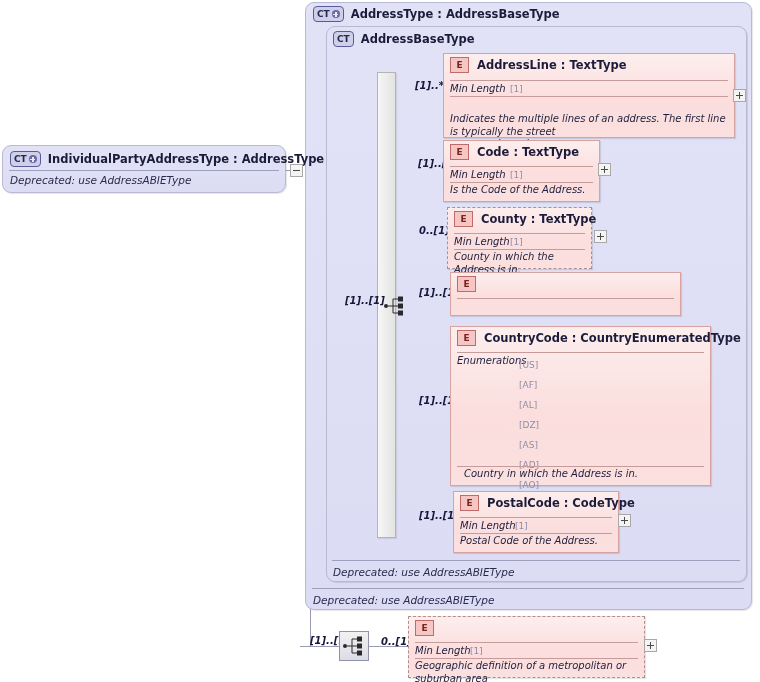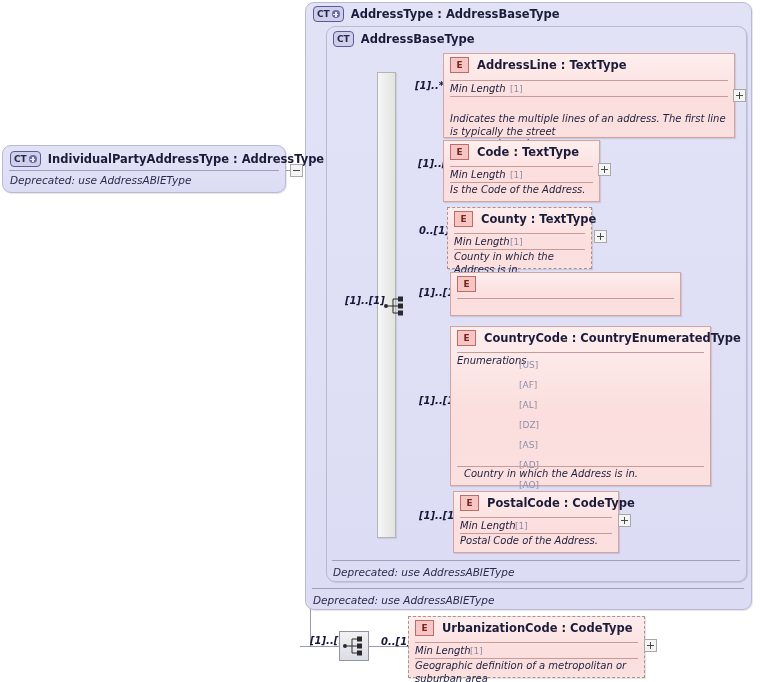--- a/index.html
+++ b/index.html
@@ -374,21 +374,20 @@
       <rect x="17" y="4.5" width="5" height="5" fill="#2a2a2a"></rect>
       <rect x="17" y="11.5" width="5" height="5" fill="#2a2a2a"></rect>
       <rect x="17" y="18.5" width="5" height="5" fill="#2a2a2a"></rect>
     </svg>
   </div>
 
   <div class="occ abs" style="left:381px; top:636px;">0..[1]</div>
   <div class="el-box optional abs" style="left:408px; top:616px; width:237px; height:62px;"></div>
   <div class="el-head abs" style="left:415px; top:620px;">
     <span class="e-icon">E</span>
-    <span>UrbanizationCode : CodeType</span>
   </div>
   <div class="el-sep abs" style="left:415px; top:642px; width:223px;"></div>
   <div class="facet abs" style="left:415px; top:645px;">Min Length</div>
   <div class="facet-val abs" style="left:470px; top:646px;">[1]</div>
   <div class="el-sep abs" style="left:415px; top:658px; width:223px;"></div>
   <div class="doc abs" style="left:415px; top:660px; width:230px;">Geographic definition of a metropolitan or suburban area</div>
   <div class="toggle plus abs" style="left:644px; top:639px;"></div>
 
 </div>
 

